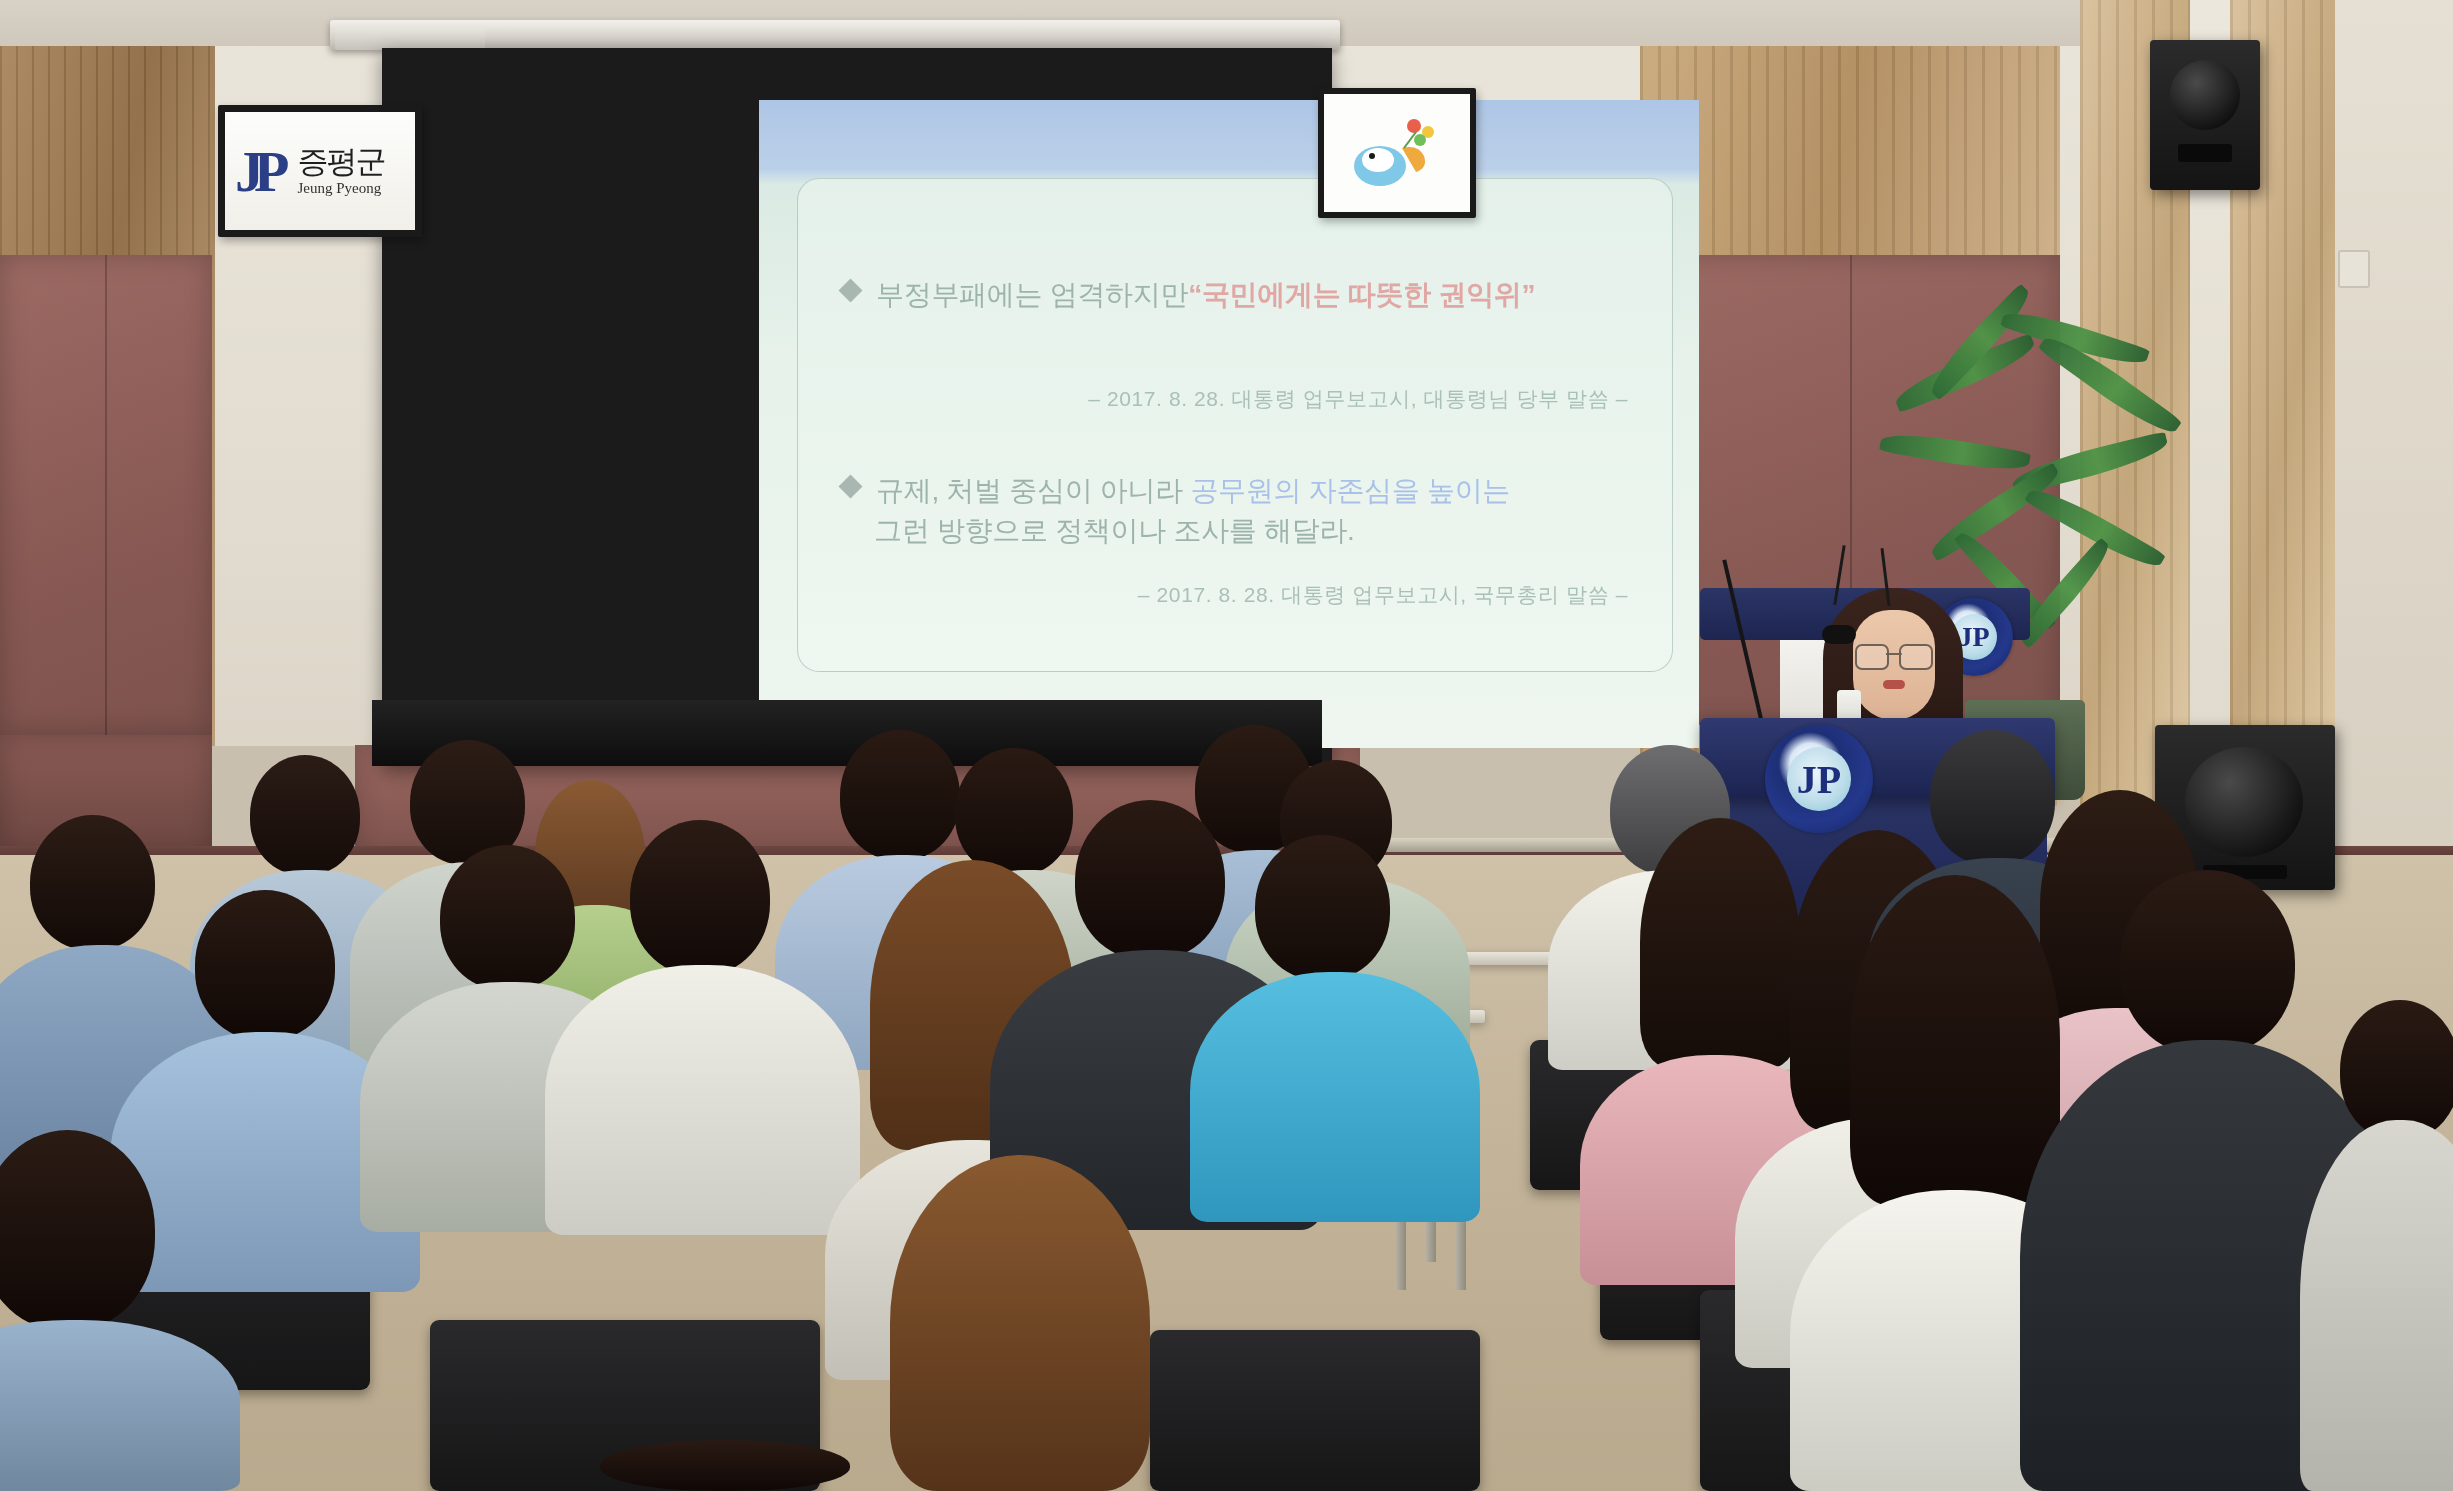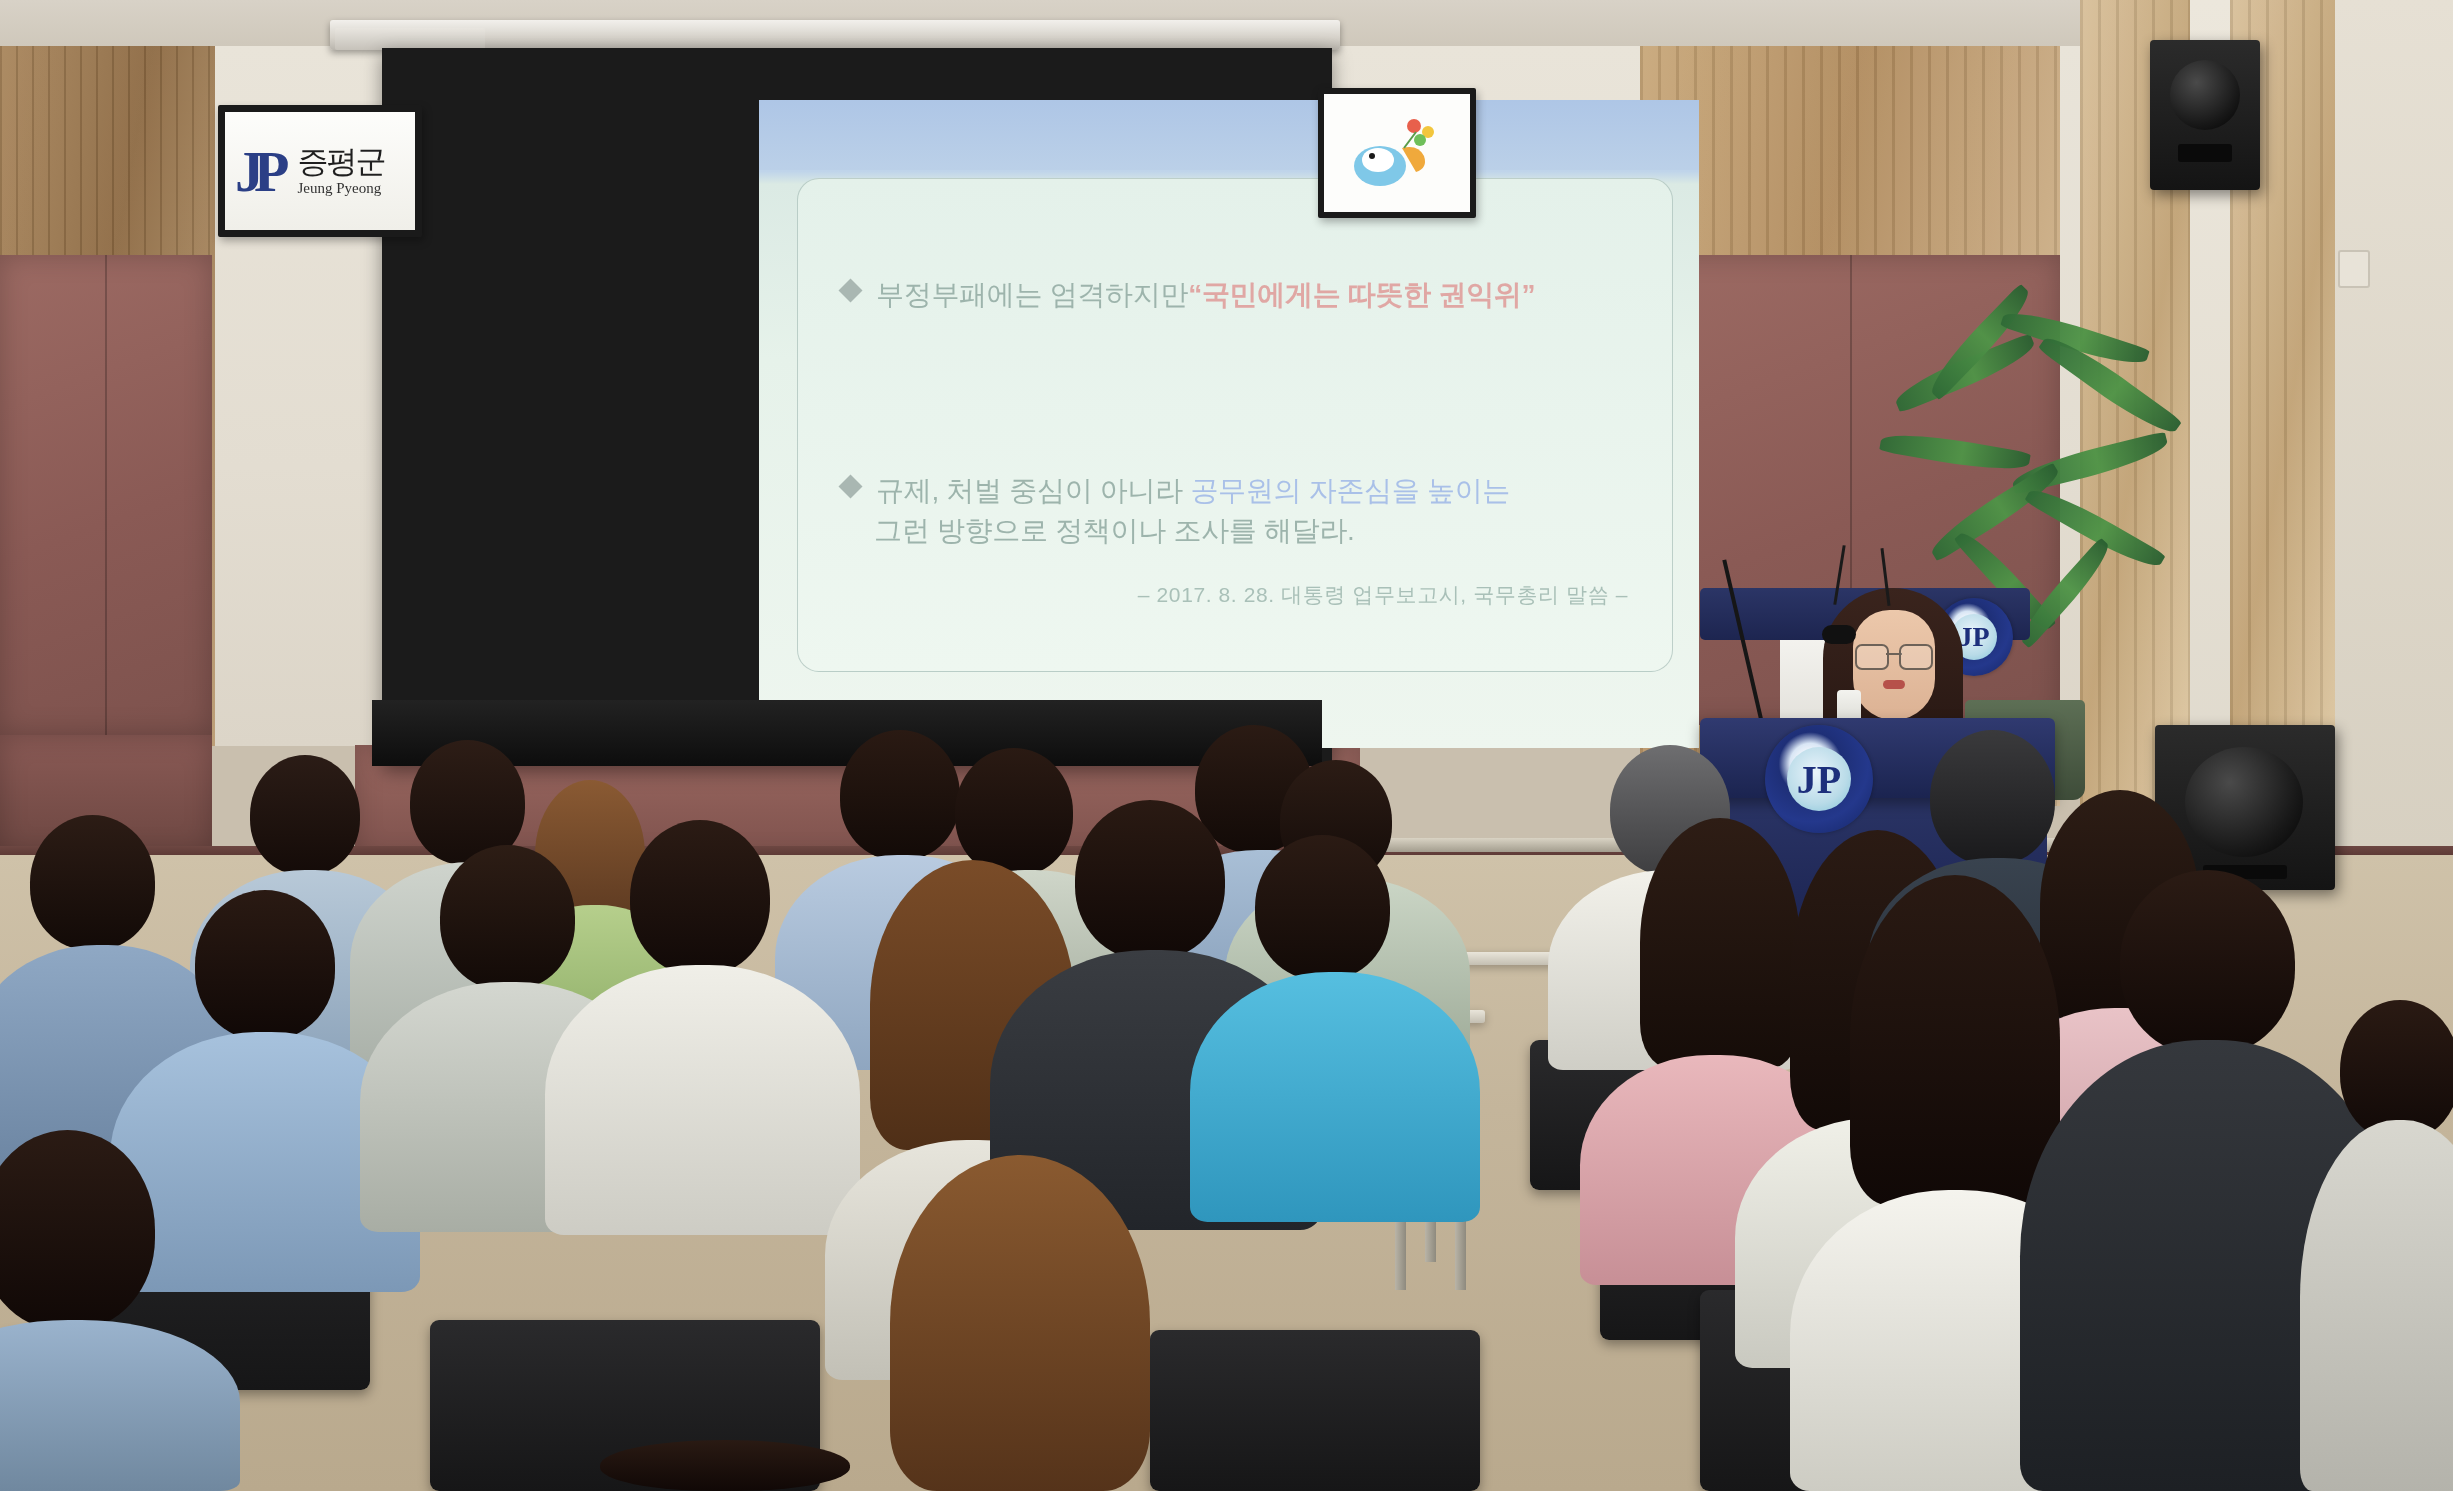--- a/index.html
+++ b/index.html
@@ -230,20 +230,21 @@
     <div id="slide">
       <div id="slide-band"></div>
       <div id="slide-body">
 
         <div class="bullet-row" style="top:96px">
           <span class="bullet-diamond"></span>
           <div class="bullet-text">
             <span>부정부패에는 엄격하지만</span><span class="hl-red">“국민에게는 따뜻한 권익위”</span>
           </div>
         </div>
+        <div class="citation" style="top:206px">– 2017. 8. 28. 대통령 업무보고시, 대통령님 당부 말씀 –</div>
 
         <div class="bullet-row" style="top:292px">
           <span class="bullet-diamond"></span>
           <div class="bullet-text">
             <span>규제, 처벌 중심이 아니라 </span><span class="hl-blue">공무원의 자존심을 높이는</span>
             <span class="second">그런 방향으로 정책이나 조사를 해달라.</span>
           </div>
         </div>
         <div class="citation" style="top:402px">– 2017. 8. 28. 대통령 업무보고시, 국무총리 말씀 –</div>
 

